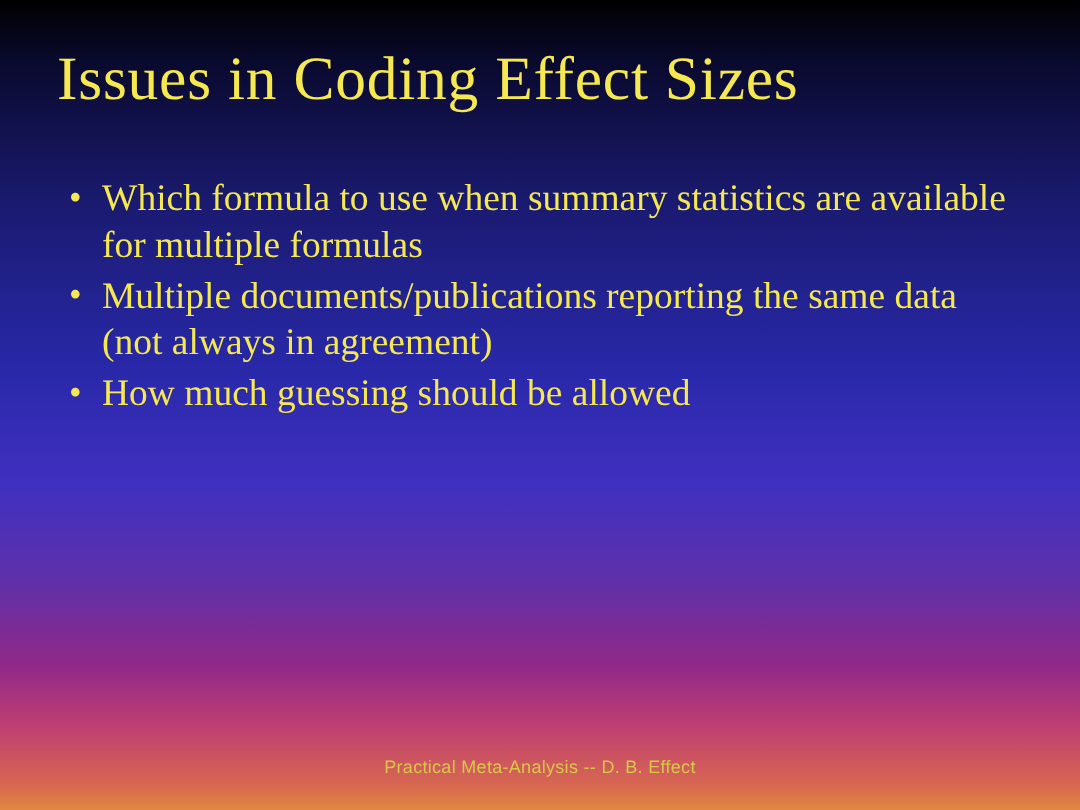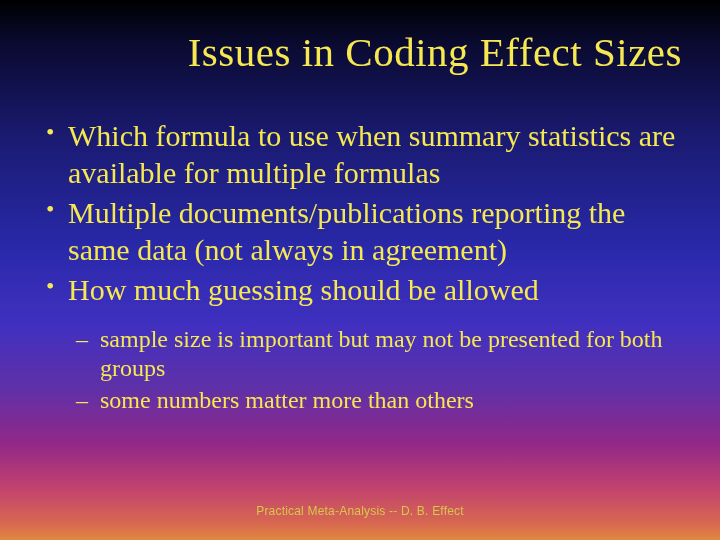--- a/index.html
+++ b/index.html
@@ -22,32 +22,32 @@
       #c04070 90%,
       #d86850 97%,
       #e08840 100%);
     position: relative;
     padding: 28px 38px 0 38px;
   }
   .title {
     color: #f5e850;
     font-size: 41px;
     font-weight: 400;
-    text-align: right;
+    text-align: left;
     margin-bottom: 42px;
     font-family: Georgia, serif;
     letter-spacing: 0.5px;
   }
   .bullets {
     list-style: none;
     padding-left: 0;
   }
   .bullets > li {
     color: #f5e850;
-    font-size: 30px;
+    font-size: 25px;
     line-height: 1.22;
     margin-bottom: 4px;
     padding-left: 30px;
     position: relative;
     font-family: Georgia, serif;
   }
   .bullets > li::before {
     content: "•";
     position: absolute;
     left: 8px;
@@ -89,18 +89,14 @@
 </head>
 <body>
 
 <div class="slide">
   <h1 class="title">Issues in Coding Effect Sizes</h1>
   <ul class="bullets">
     <li>Which formula to use when summary statistics are available for multiple formulas</li>
     <li>Multiple documents/publications reporting the same data (not always in agreement)</li>
     <li>How much guessing should be allowed</li>
   </ul>
-  <ul class="sub-bullets">
-    <li>sample size is important but may not be presented for both groups</li>
-    <li>some numbers matter more than others</li>
-  </ul>
   <div class="footer">Practical Meta-Analysis -- D. B. Effect</div>
 </div>
 
 </body></html>

